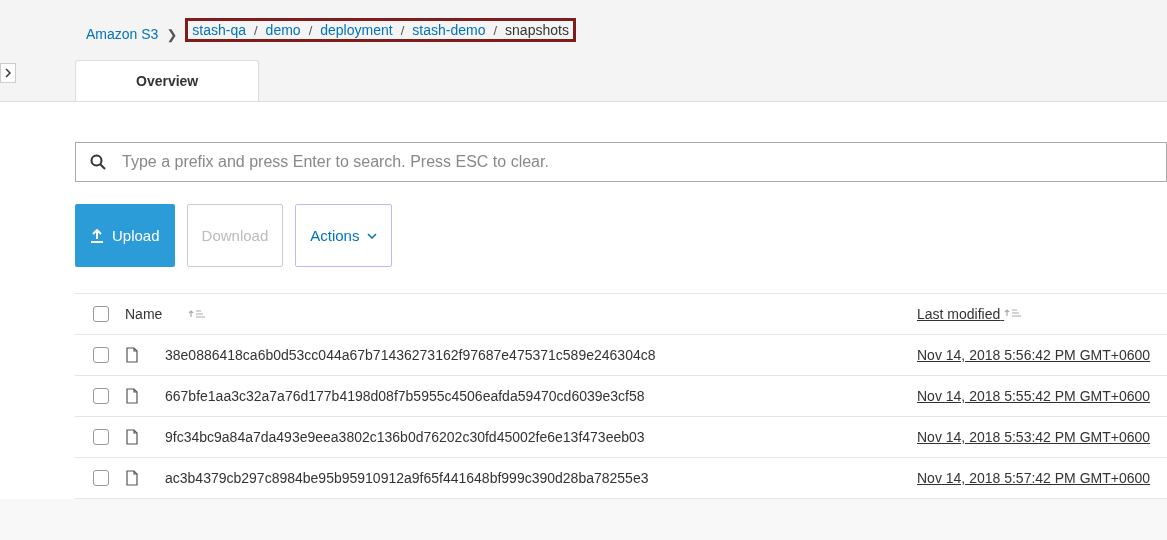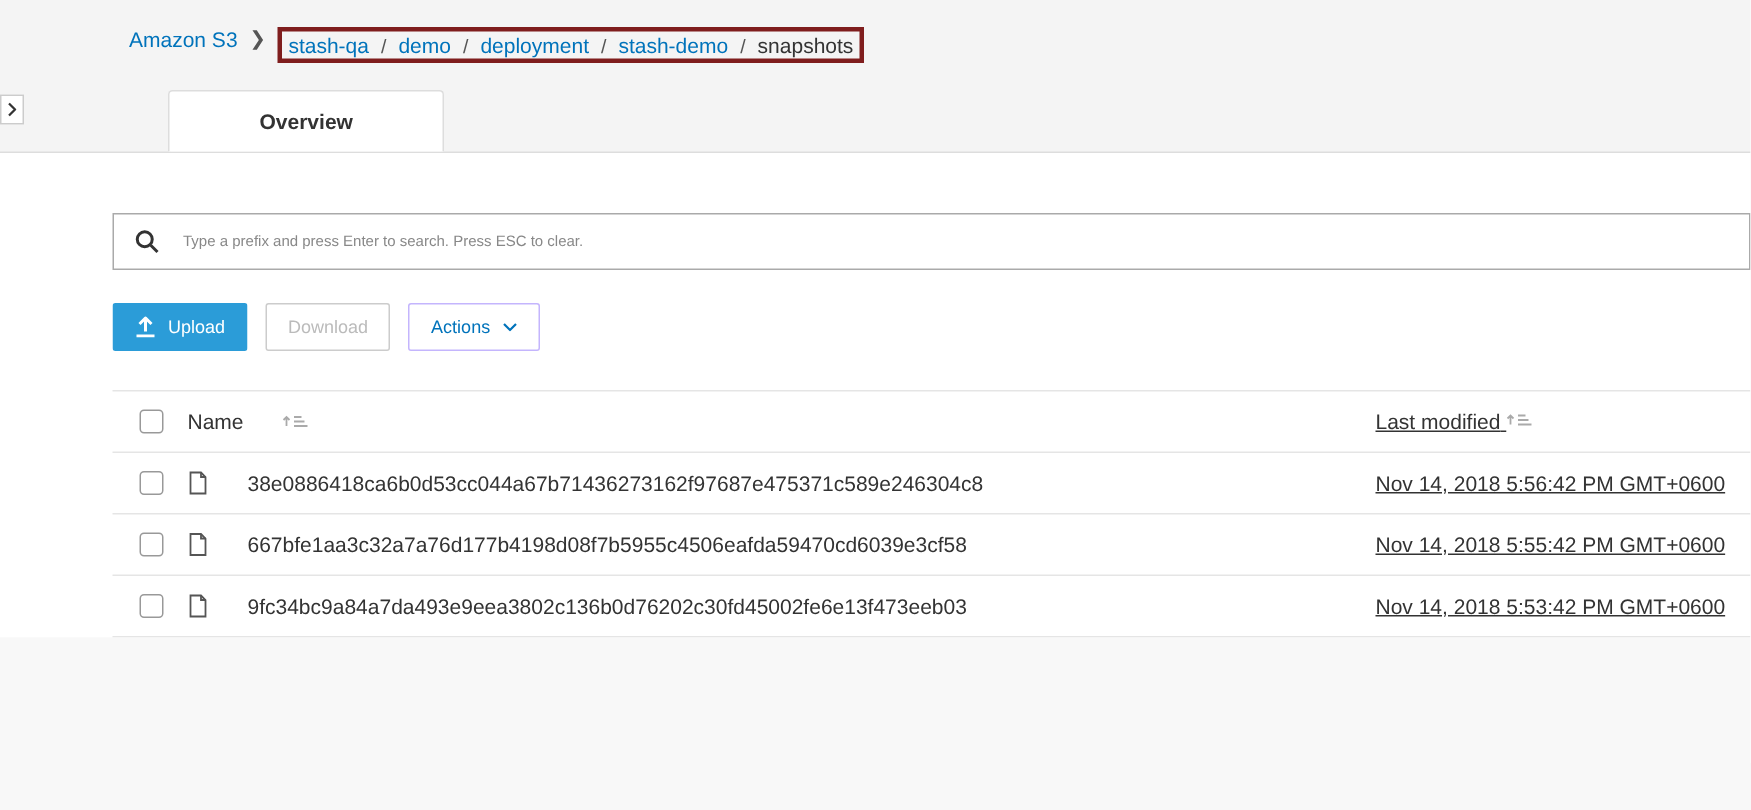--- a/index.html
+++ b/index.html
@@ -27,37 +27,37 @@
     padding-left: 0;
   }
   .header-bg {
     background: #f4f4f4;
     border-bottom: 1px solid #ddd;
     padding-top: 18px;
   }
   .breadcrumb {
     padding: 0 0 18px 86px;
     display: flex;
-    align-items: flex-start;
+    align-items: flex-end;
     gap: 8px;
     color: #333;
   }
   .breadcrumb a { color: #0073bb; text-decoration: none; }
   .breadcrumb .sep { color: #555; font-size: 13px; }
   .breadcrumb .current { color: #333; }
   .bc-highlight {
     border: 3px solid #7f1d1d;
     padding: 1px 4px;
     display: inline-flex;
     align-items: center;
     gap: 8px;
   }
   .tabs-row {
     display: flex;
-    padding-left: 112px;
+    padding-left: 75px;
   }
   .tab {
     background: #fff;
     border: 1px solid #ddd;
     border-bottom: none;
     padding: 12px 60px;
     font-weight: bold;
     color: #333;
     border-radius: 3px 3px 0 0;
   }
@@ -69,37 +69,37 @@
     border: 1px solid #aaa;
     display: flex;
     align-items: center;
     padding: 10px 14px;
     gap: 16px;
     margin-bottom: 22px;
   }
   .search-input {
     border: none;
     outline: none;
-    font-size: 10px;
+    font-size: 16px;
     flex: 1;
     color: #333;
   }
   .search-input::placeholder { color: #888; }
   .toolbar {
     display: flex;
     gap: 12px;
     margin-bottom: 26px;
   }
   .btn {
     display: inline-flex;
     align-items: center;
     gap: 8px;
-    padding: 8px 14px;
+    padding: 22px 14px;
     border-radius: 2px;
-    font-size: 12px;
+    font-size: 15px;
     cursor: pointer;
     border: 1px solid transparent;
   }
   .btn-primary { background: #2b9cd8; color: #fff; }
   .btn-disabled { background: #fff; border: 1px solid #ccc; color: #bbb; cursor: default; }
   .btn-outline { background: #fff; border: 1px solid #c4b5fd; color: #0073bb; }
   .table {
     width: 100%;
     border-top: 1px solid #e5e5e5;
   }
@@ -237,16 +237,27 @@
             <div class="checkbox"></div>
             <div class="col-name">
               <svg class="file-icon" viewBox="0 0 14 16">
                 <path d="M2 1 H9 L12 4 V15 H2 Z" fill="none" stroke="#555" stroke-width="1.2"></path>
                 <path d="M9 1 V4 H12" fill="none" stroke="#555" stroke-width="1.2"></path>
               </svg>
               <span>9fc34bc9a84a7da493e9eea3802c136b0d76202c30fd45002fe6e13f473eeb03</span>
             </div>
             <div class="col-modified">Nov 14, 2018 5:53:42 PM GMT+0600</div>
           </div>
+          <div class="row">
+            <div class="checkbox"></div>
+            <div class="col-name">
+              <svg class="file-icon" viewBox="0 0 14 16">
+                <path d="M2 1 H9 L12 4 V15 H2 Z" fill="none" stroke="#555" stroke-width="1.2"></path>
+                <path d="M9 1 V4 H12" fill="none" stroke="#555" stroke-width="1.2"></path>
+              </svg>
+              <span>ac3b4379cb297c8984be95b95910912a9f65f441648bf999c390d28ba78255e3</span>
+            </div>
+            <div class="col-modified">Nov 14, 2018 5:57:42 PM GMT+0600</div>
+          </div>
         </div>
     </div>
   </div>
 </div>
 
 </body></html>

